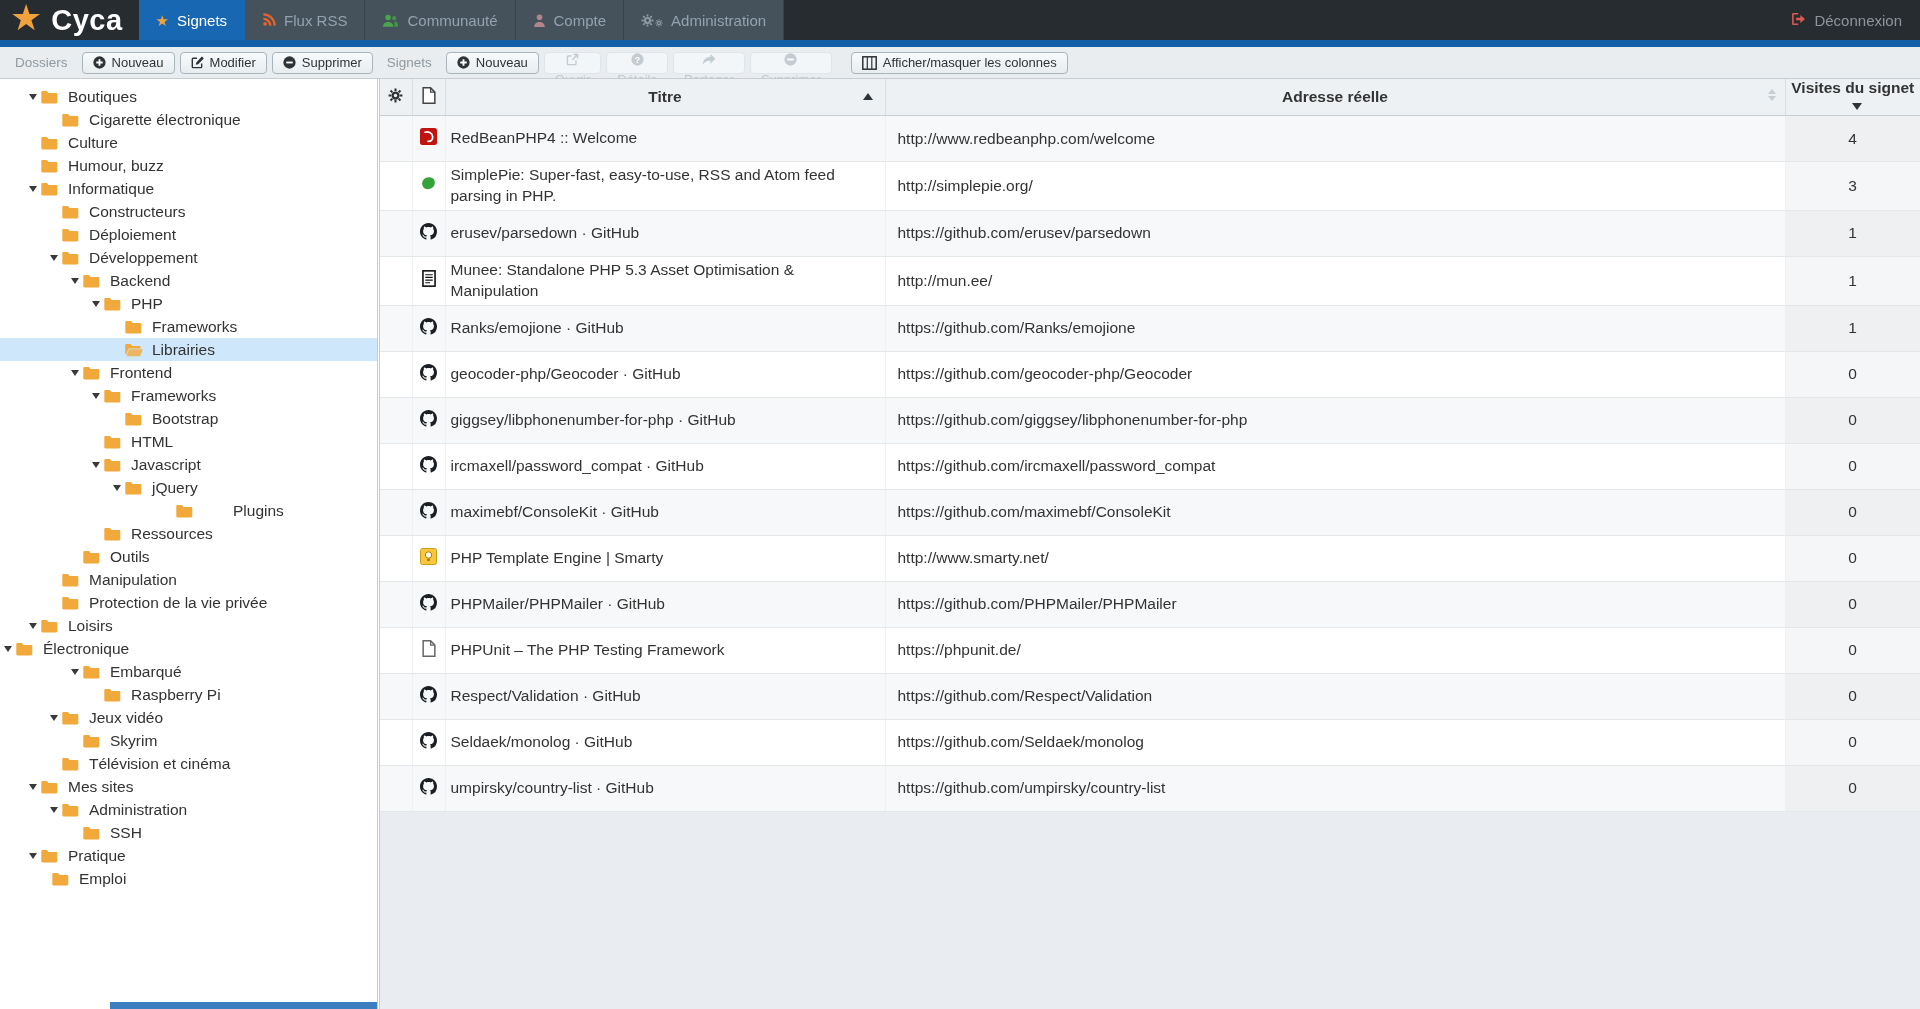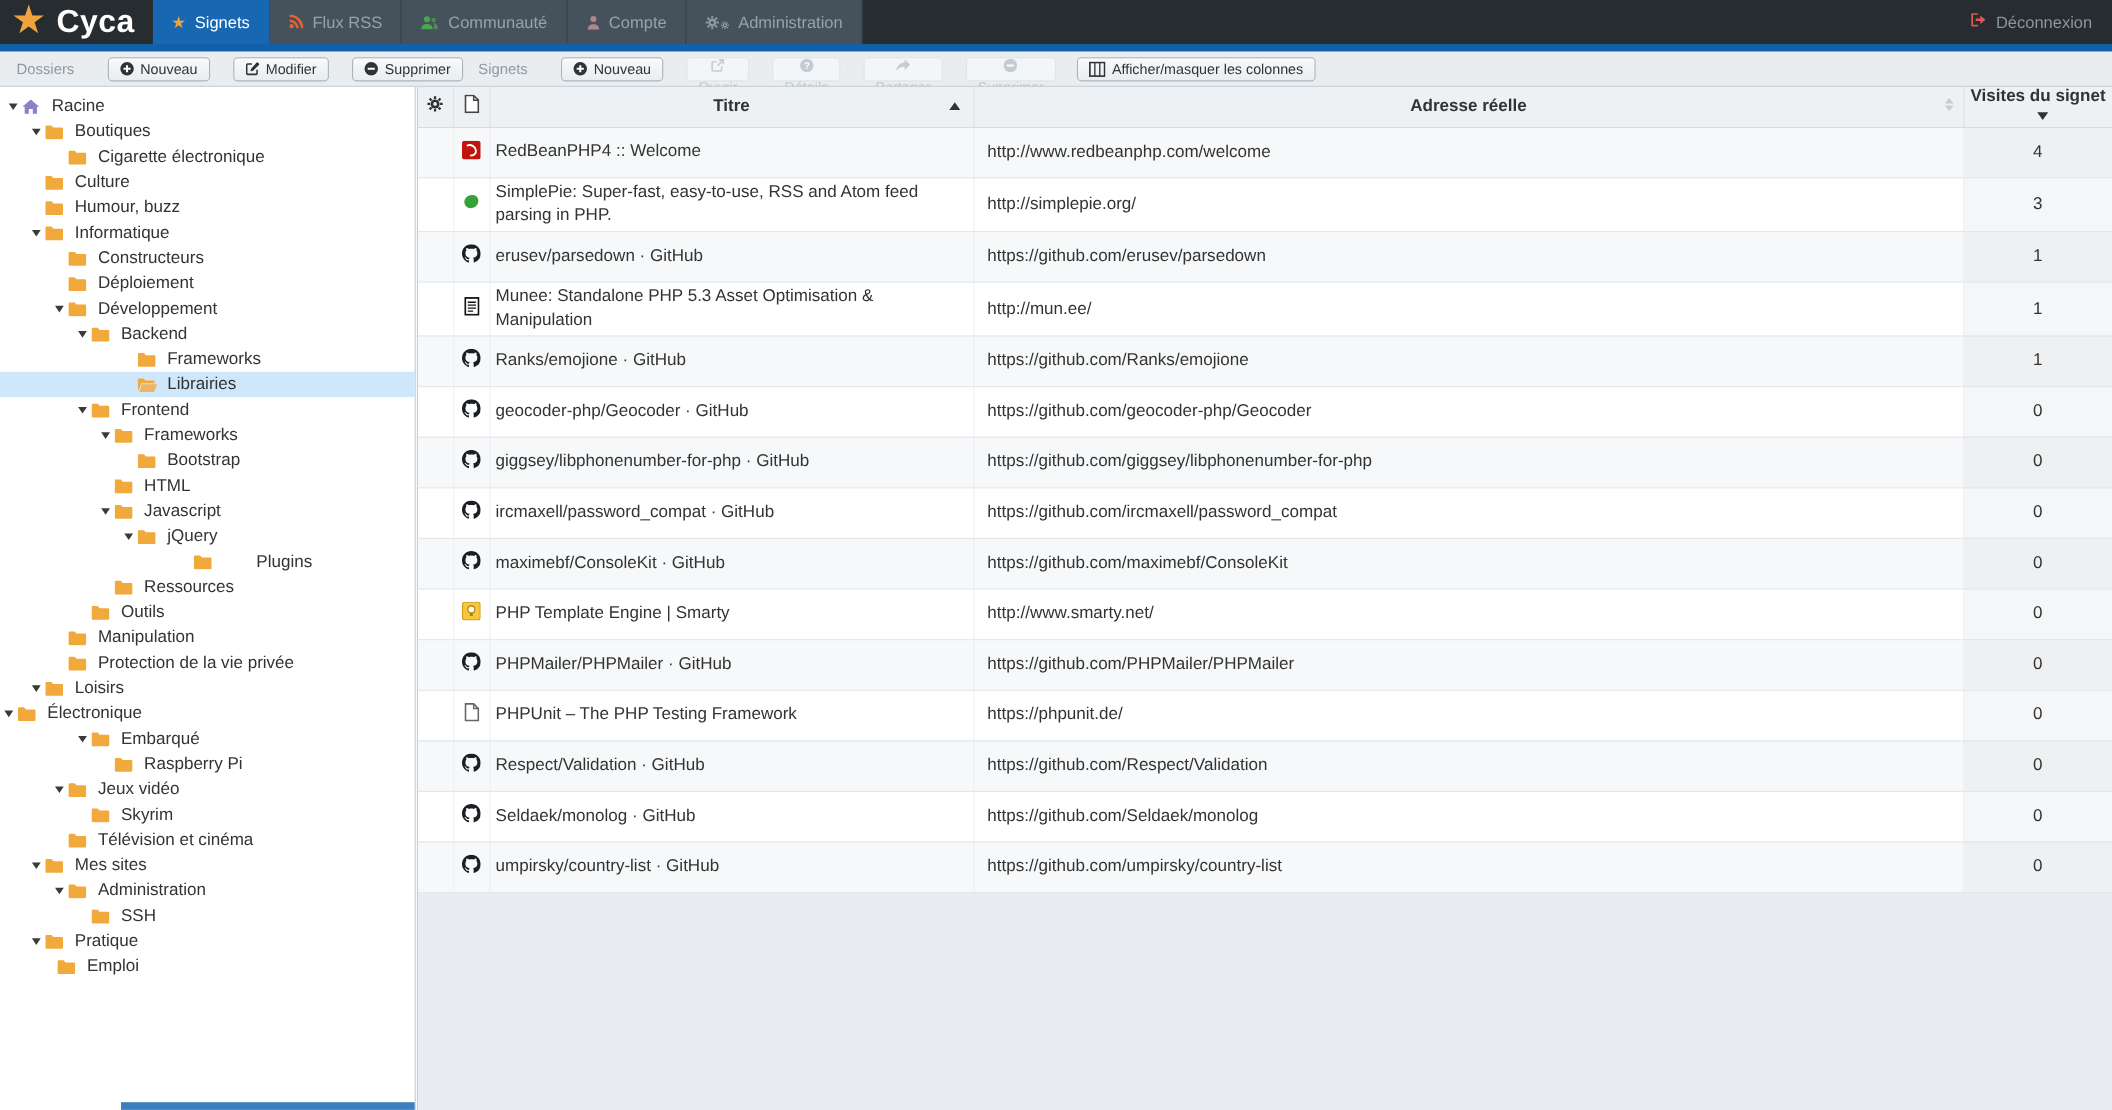--- a/index.html
+++ b/index.html
@@ -21,21 +21,21 @@
   .logout{margin-left:auto;display:flex;align-items:center;gap:8px;padding:0 18px;
           color:#8d959c;font-size:15px;cursor:pointer;}
   .blue-strip{height:7px;background:#1261a8;}
   
   .toolbar{height:31px;background:#e9edf0;border-bottom:1px solid #c6ced4;
            display:flex;align-items:center;padding:0 6px;gap:5px;}
   .tb-label{color:#8e99a1;font-size:13.5px;margin:0 9px;}
   .tb-btn{display:inline-flex;align-items:center;gap:6px;height:22px;padding:0 10px;
           font-size:13px;font-family:"Liberation Sans",sans-serif;color:#2f3337;
           background:linear-gradient(#f8fafb,#e8edf0);border:1px solid #a9b5bd;
-          border-radius:4px;cursor:pointer;white-space:nowrap;margin-left:16px;}
+          border-radius:4px;cursor:pointer;white-space:nowrap;}
   .tb-btn.disabled{color:#bfc8ce;border-color:#dfe5e9;background:#f3f6f8;cursor:default;flex-direction:column;}
   .tb-btn .b-icon{display:inline-flex;align-items:center;}
   .tb-btn.big-gap{margin-left:14px;}
   
   .content{display:flex;height:930px;}
   .sidebar{width:377px;box-sizing:content-box;background:#fff;border-right:3px double #c6cdd2;
            padding-top:6px;position:relative;flex:none;}
   .tree-item{height:23px;display:flex;align-items:center;font-size:15.5px;color:#333;cursor:pointer;}
   .tree-item.selected{background:#cfe7fa;}
   .caret{width:16px;flex:none;display:inline-flex;justify-content:center;align-items:center;}
@@ -222,31 +222,20 @@
           <rect x=".8" y=".8" width="13.4" height="12.4" fill="none" stroke="#2f3337" stroke-width="1.5"></rect>
           <path d="M5.3 1v12M9.8 1v12" stroke="#2f3337" stroke-width="1.2"></path>
         </svg>
       </span>
       <span>Afficher/masquer les colonnes</span>
     </button>
   </div>
 
 <div class="content">
   <aside class="sidebar" id="tree">
-      <div class="tree-item" style="padding-left: 4px;">
-        <span class="caret">
-          <i></i>
-        </span>
-        <span class="ticon">
-          <svg width="16" height="14" viewBox="0 0 16 14">
-            <path d="M8 .4 15.6 7h-2v6.5H9.8V9.2H6.2v4.3H2.4V7H.4z" fill="#8d7fc9"></path>
-          </svg>
-        </span>
-        <span>Racine</span>
-      </div>
       <div class="tree-item" style="padding-left: 25px;">
         <span class="caret">
           <i></i>
         </span>
         <span class="ticon">
           <svg width="17" height="14" viewBox="0 0 17 14">
             <path d="M1.5 1h4.4l1.6 1.9h7.6c.7 0 1.2.5 1.2 1.2v8.2c0 .7-.5 1.2-1.2 1.2H1.5c-.7 0-1.2-.5-1.2-1.2V2.2C.3 1.5.8 1 1.5 1z" fill="#f2a93b"></path>
           </svg>
         </span>
         <span>Boutiques</span>
@@ -321,20 +310,31 @@
       <div class="tree-item" style="padding-left: 67px;">
         <span class="caret">
           <i></i>
         </span>
         <span class="ticon">
           <svg width="17" height="14" viewBox="0 0 17 14">
             <path d="M1.5 1h4.4l1.6 1.9h7.6c.7 0 1.2.5 1.2 1.2v8.2c0 .7-.5 1.2-1.2 1.2H1.5c-.7 0-1.2-.5-1.2-1.2V2.2C.3 1.5.8 1 1.5 1z" fill="#f2a93b"></path>
           </svg>
         </span>
         <span>Backend</span>
+      </div>
+      <div class="tree-item" style="padding-left: 88px;">
+        <span class="caret">
+          <i></i>
+        </span>
+        <span class="ticon">
+          <svg width="17" height="14" viewBox="0 0 17 14">
+            <path d="M1.5 1h4.4l1.6 1.9h7.6c.7 0 1.2.5 1.2 1.2v8.2c0 .7-.5 1.2-1.2 1.2H1.5c-.7 0-1.2-.5-1.2-1.2V2.2C.3 1.5.8 1 1.5 1z" fill="#f2a93b"></path>
+          </svg>
+        </span>
+        <span>PHP</span>
       </div>
       <div class="tree-item" style="padding-left: 109px;">
         <span class="caret"></span>
         <span class="ticon">
           <svg width="17" height="14" viewBox="0 0 17 14">
             <path d="M1.5 1h4.4l1.6 1.9h7.6c.7 0 1.2.5 1.2 1.2v8.2c0 .7-.5 1.2-1.2 1.2H1.5c-.7 0-1.2-.5-1.2-1.2V2.2C.3 1.5.8 1 1.5 1z" fill="#f2a93b"></path>
           </svg>
         </span>
         <span>Frameworks</span>
       </div>

